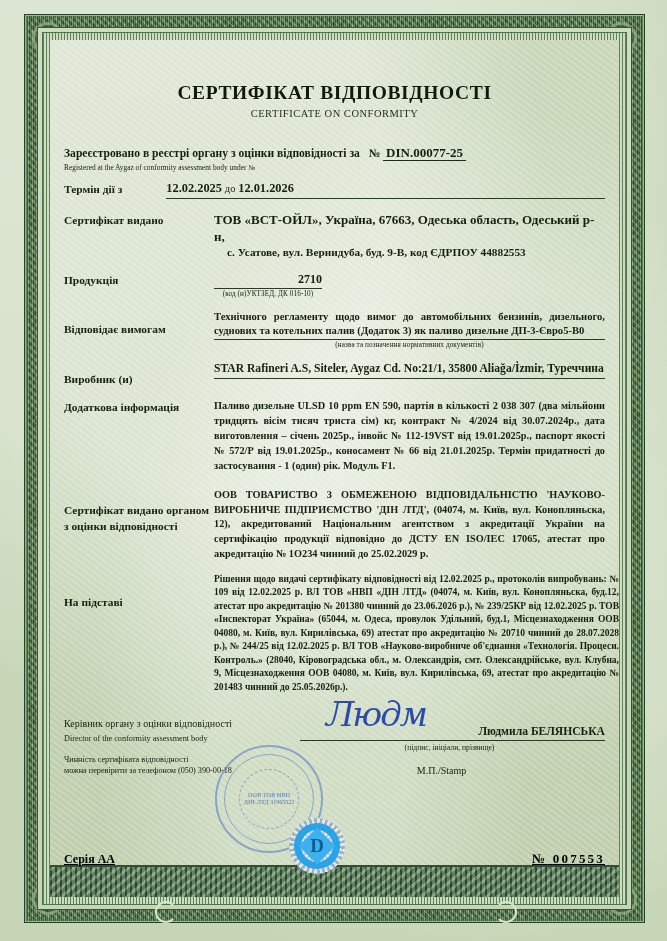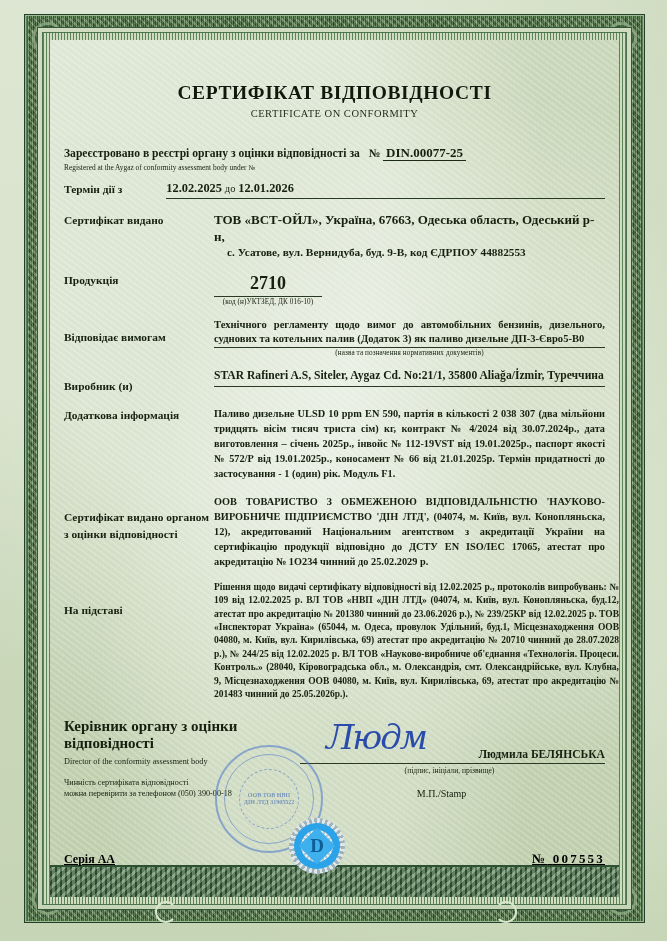--- a/index.html
+++ b/index.html
@@ -103,28 +103,28 @@
   .term-d{font-weight:bold;font-size:12.4px;}
   .term-w{font-size:10.5px;font-weight:normal;}
 
   .lbl-w1{width:150px;}
   .lbl-w2{width:150px;}
 
   .prod-wrap{display:flex;flex:1;gap:16px;align-items:flex-start;}
   .prod-main{flex:1;}
   .prod-name{font-weight:bold;font-size:13px;padding-left:18px;border-bottom:1px solid #2a3a22;padding-bottom:1px;}
   .prod-code{width:108px;}
-  .code-v{font-weight:bold;font-size:18px;text-align:center;border-bottom:1px solid #2a3a22;padding-bottom:1px;}
+  .code-v{font-weight:bold;font-size:12px;text-align:right;border-bottom:1px solid #2a3a22;padding-bottom:1px;}
 
   .body-block{font-size:10.4px;line-height:1.32;font-weight:bold;}
 
   
   .sig-row{display:flex;margin-top:16px;align-items:flex-end;}
   .sig-left{width:236px;}
-  .sig-left .t1{font-weight:bold;font-size:15px;}
+  .sig-left .t1{font-weight:normal;font-size:10px;}
   .sig-left .t2{font-size:8.2px;margin-top:5px;}
   .sig-left .t3{font-size:8.2px;margin-top:11px;line-height:1.35;}
   .sig-right{flex:1;position:relative;}
   .sig-line{border-bottom:1px solid #2a3a22;height:30px;position:relative;}
   .sig-name{position:absolute;right:0;bottom:2px;font-weight:bold;font-size:11.6px;}
   .sig-cap{font-size:7.6px;text-align:center;margin-top:2px;}
   .stamp-txt{font-size:10px;margin-top:13px;text-align:center;padding-right:22px;}
 
   
   .ink{position:absolute;left:26px;bottom:6px;font-family:"DejaVu Serif",serif;

